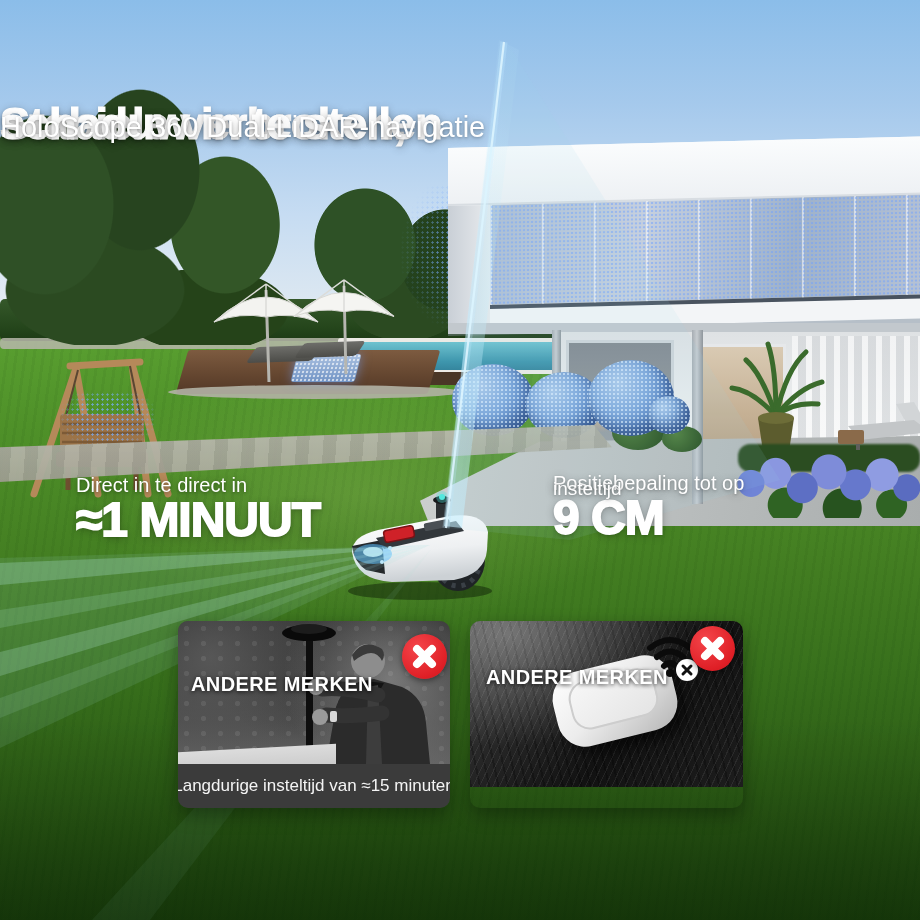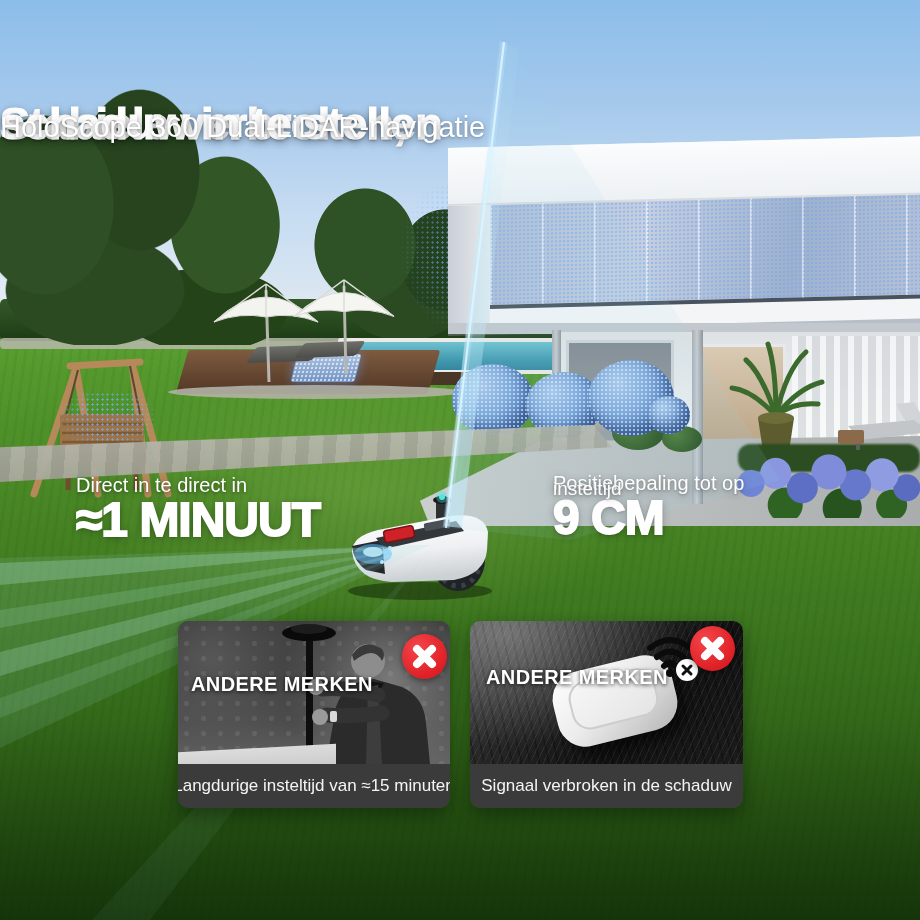--- a/index.html
+++ b/index.html
@@ -396,16 +396,15 @@
         <circle cx="24" cy="41" r="4" fill="#0b0b0b"></circle>
         <circle cx="41" cy="38" r="11" fill="#ffffff"></circle>
         <path d="M37,34 L45,42 M45,34 L37,42" stroke="#111111" stroke-width="3" stroke-linecap="round"></path>
       </svg>
       <div class="badge-x">
         <svg style="left:0;top:0;width:45px;height:45px;" viewBox="0 0 45 45">
           <path d="M15,15 L30,30 M30,15 L15,30" stroke="#ffffff" stroke-width="8" stroke-linecap="round"></path>
         </svg>
       </div>
     </div>
-    <div class="card-caption">Signaal verbroken in de schaduw</div>
   </div>
 
 </div>
 
 </body></html>

